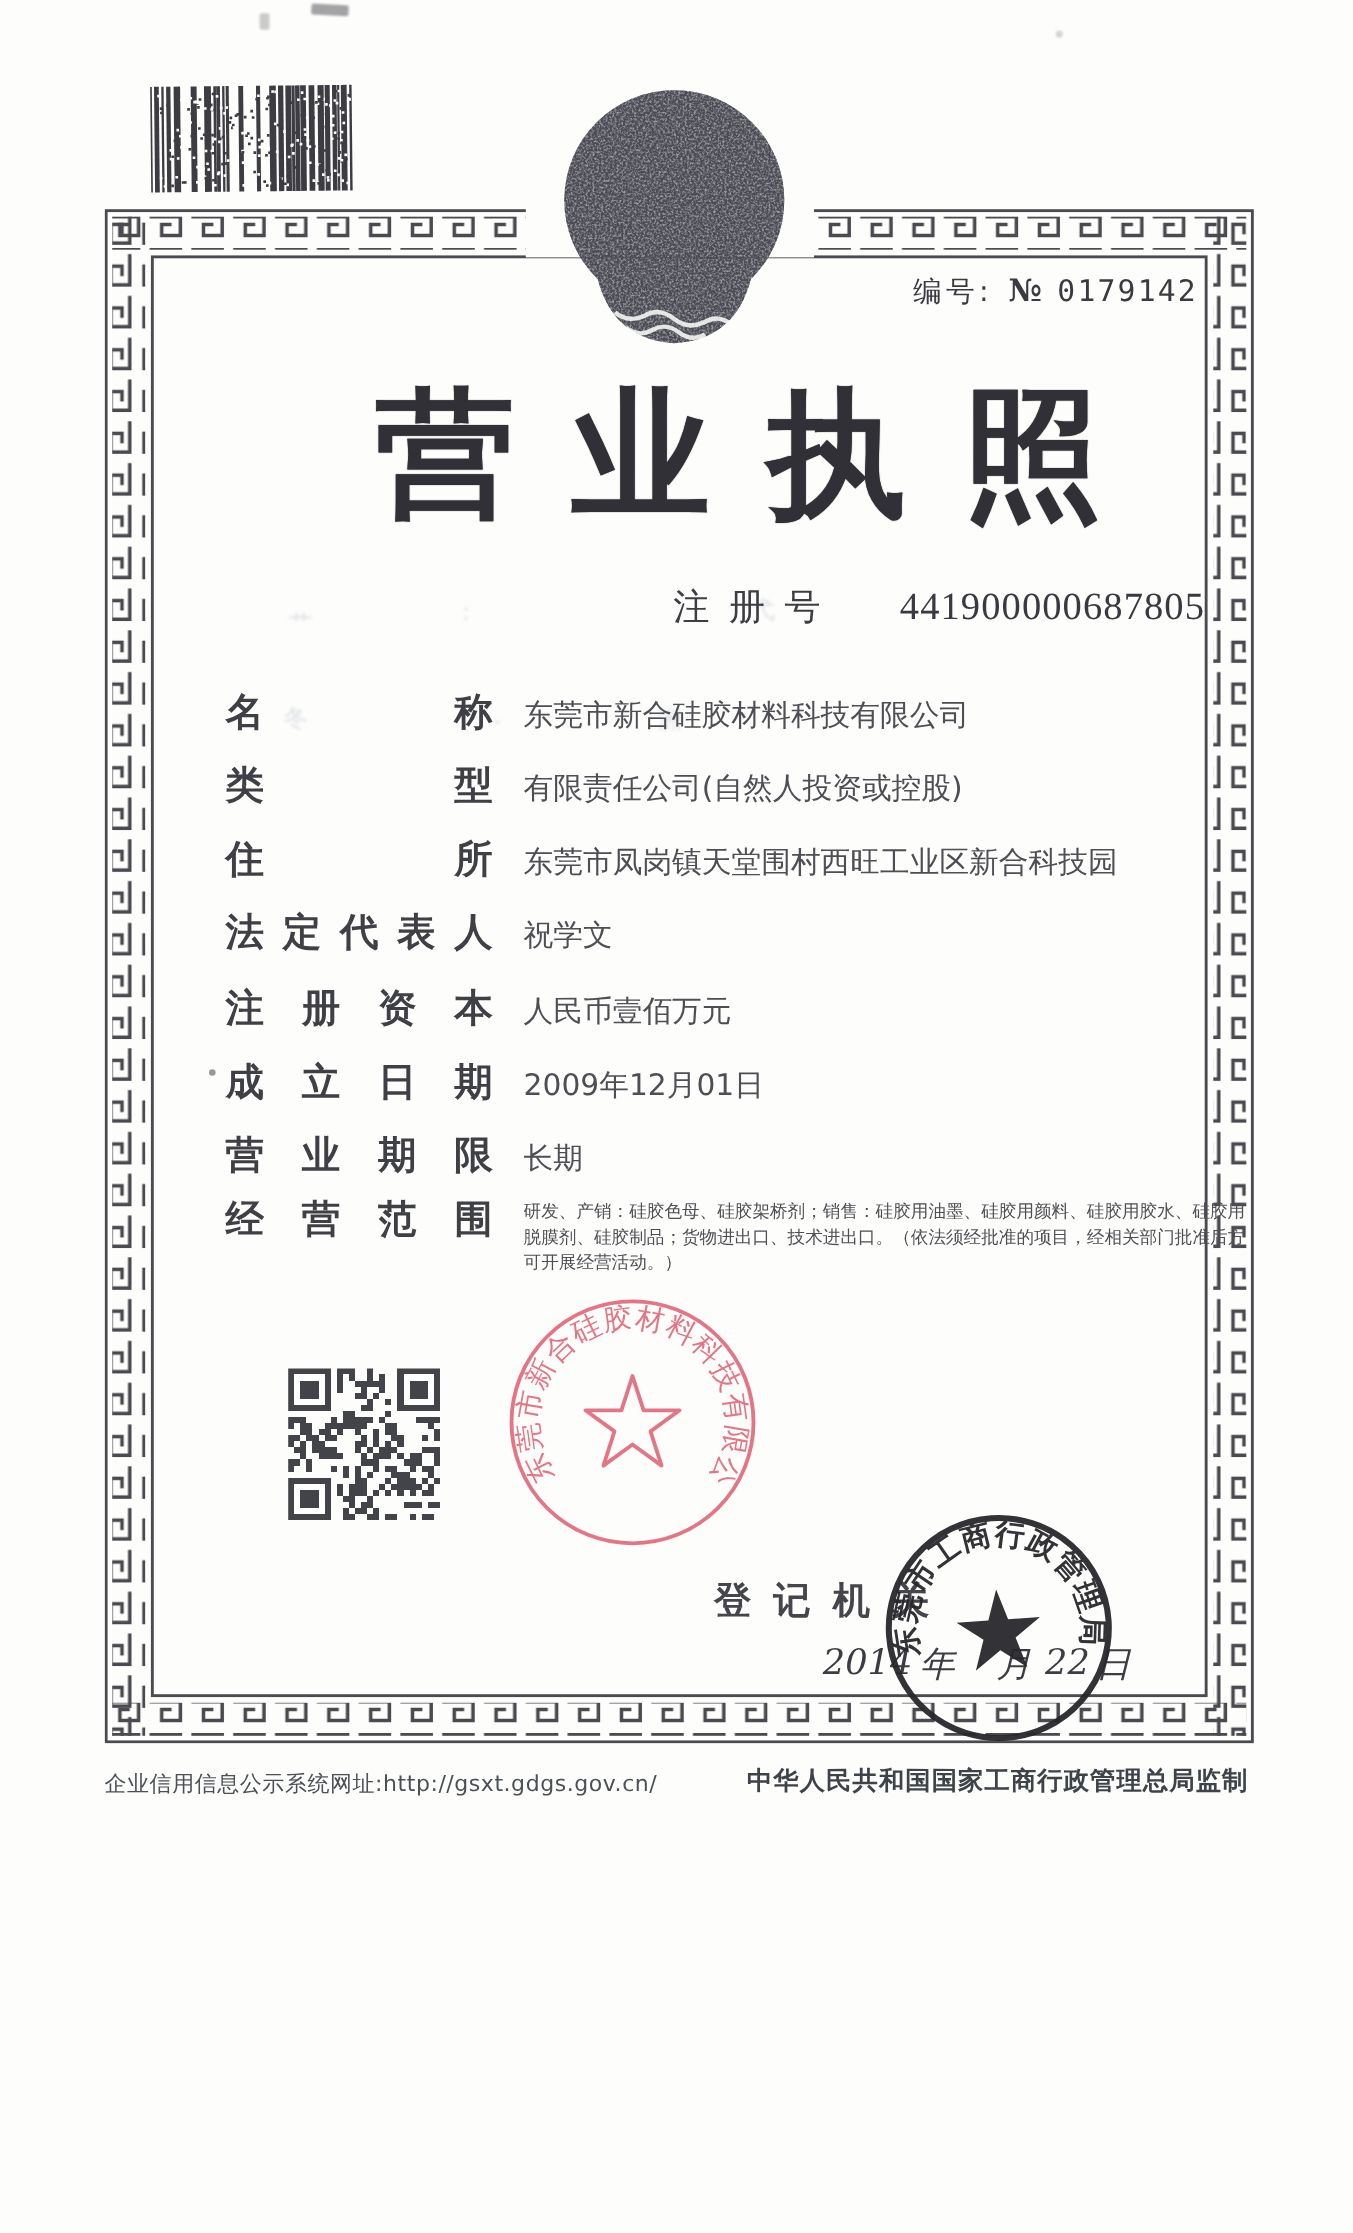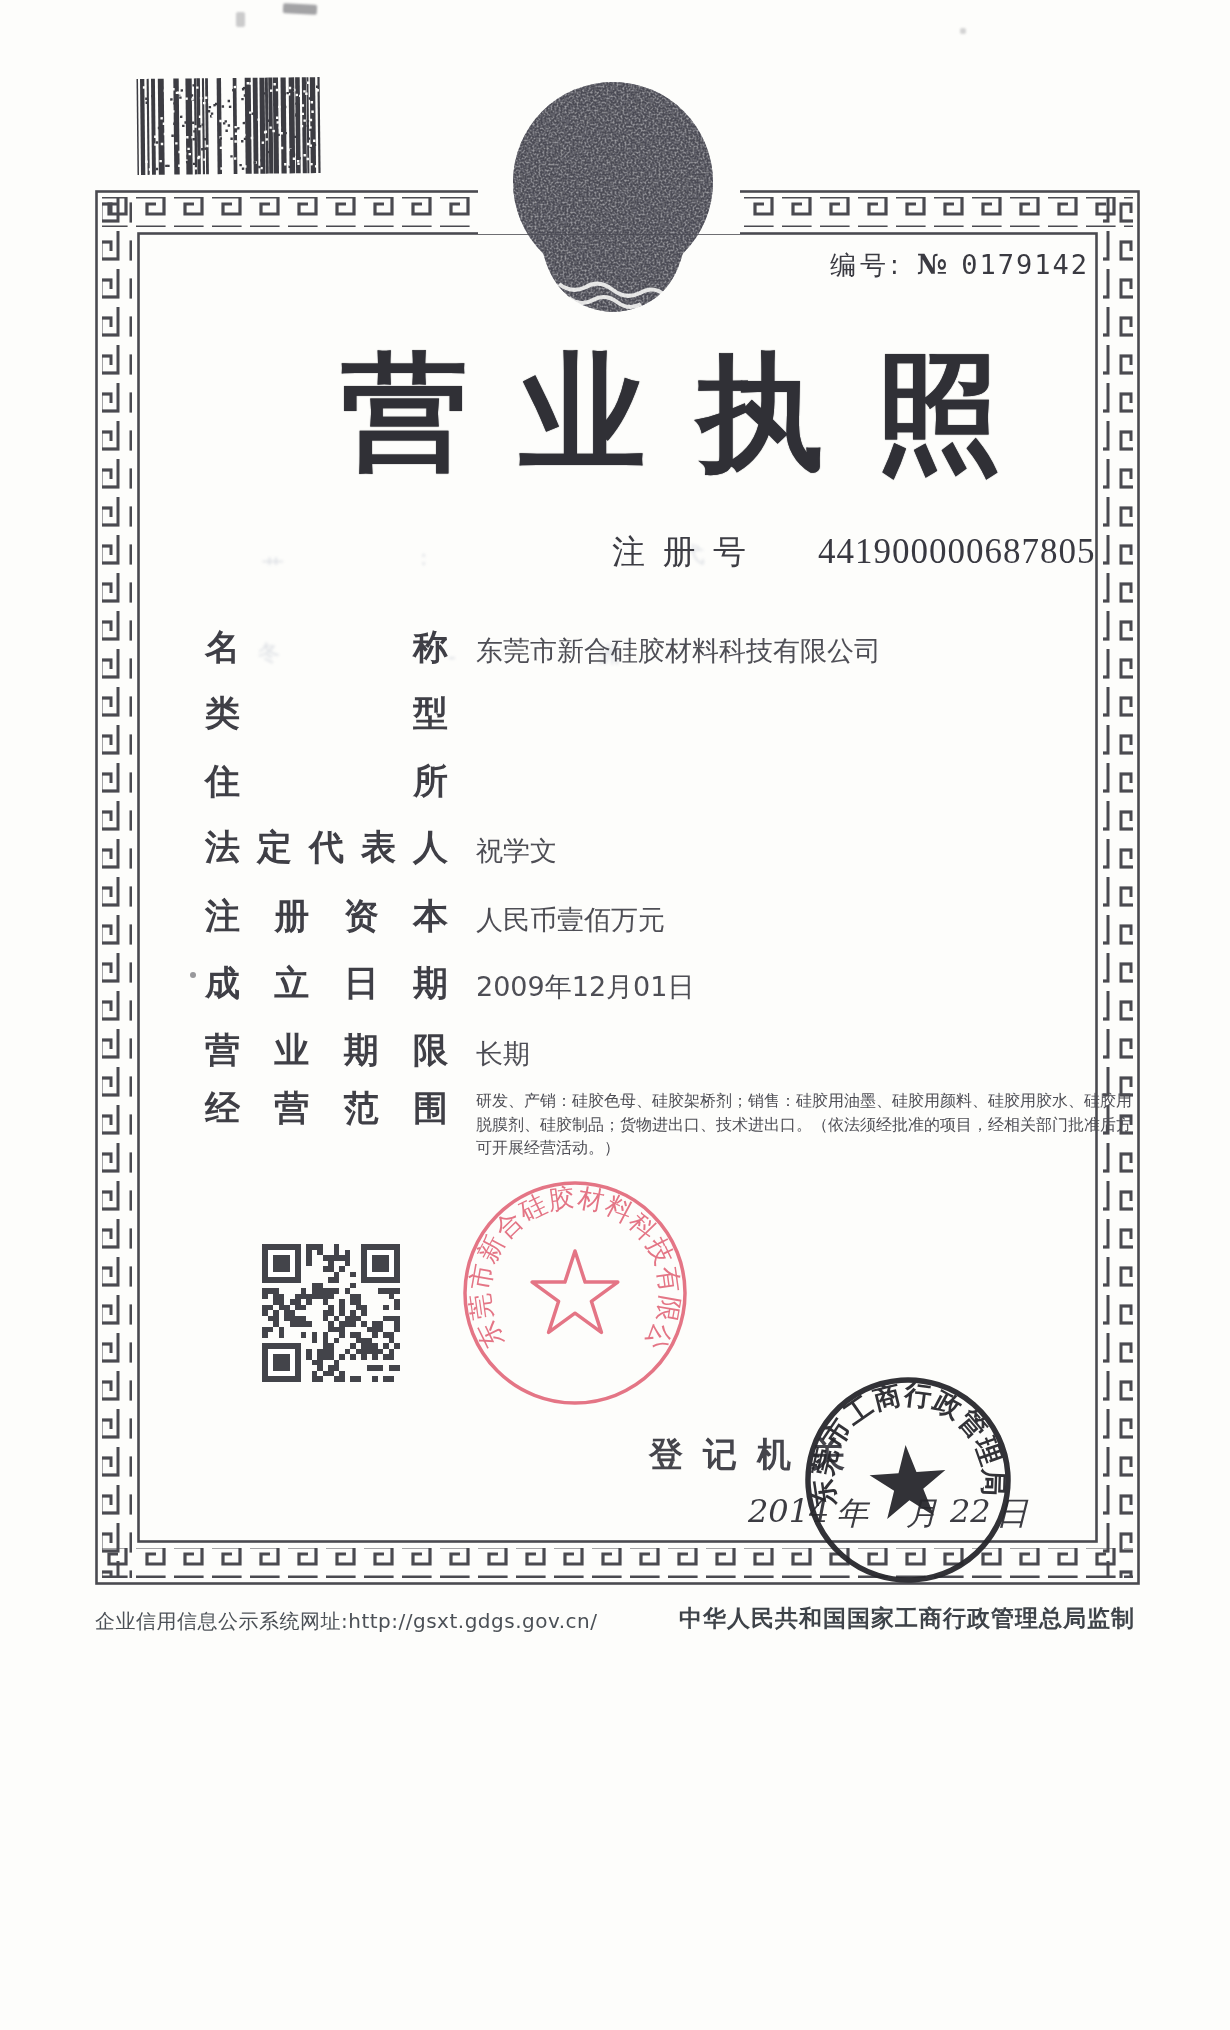--- a/index.html
+++ b/index.html
@@ -391,26 +391,28 @@
         <span>名</span>
         <span>称</span>
       </div>
     <div class="fvalue">东莞市新合硅胶材料科技有限公司</div>
   </div>
   <div class="row" style="top:690px;">
     <div class="flabel jc">
         <span>类</span>
         <span>型</span>
       </div>
+    <div class="fvalue">有限责任公司(自然人投资或控股)</div>
   </div>
   <div class="row" style="top:758px;">
     <div class="flabel jc">
         <span>住</span>
         <span>所</span>
       </div>
+    <div class="fvalue">东莞市凤岗镇天堂围村西旺工业区新合科技园</div>
   </div>
   <div class="row" style="top:824px;">
     <div class="flabel jc">
         <span>法</span>
         <span>定</span>
         <span>代</span>
         <span>表</span>
         <span>人</span>
       </div>
     <div class="fvalue">祝学文</div>

